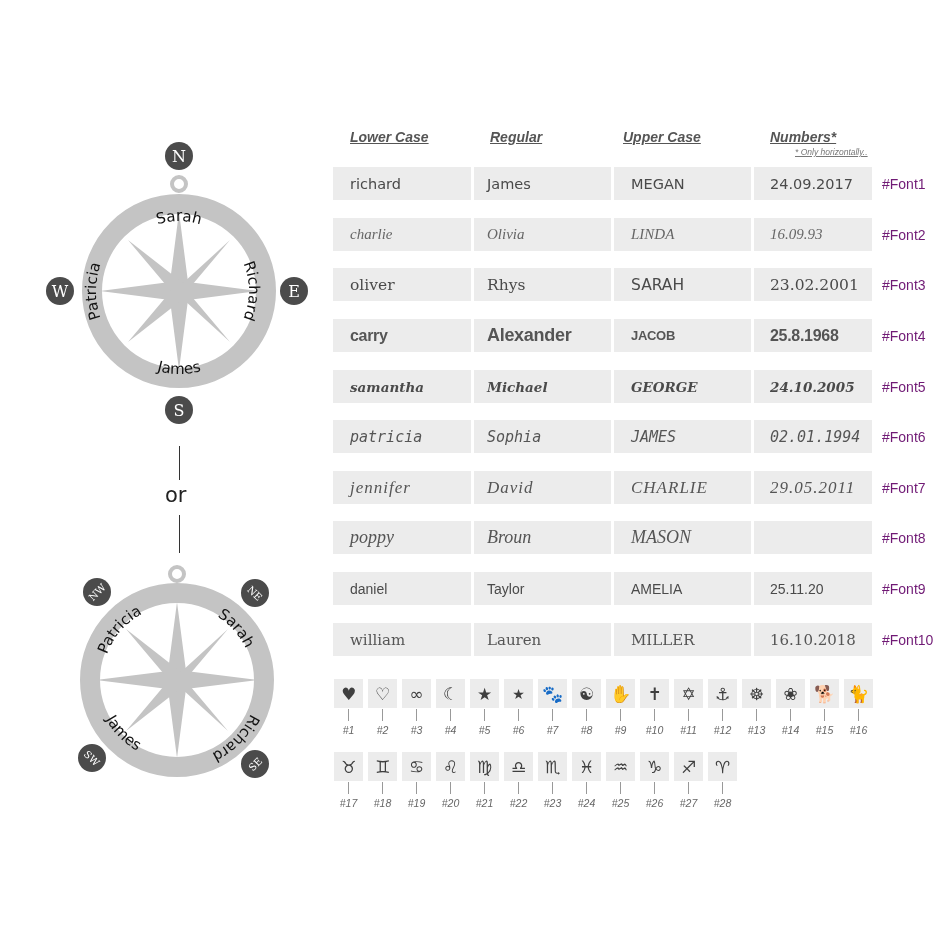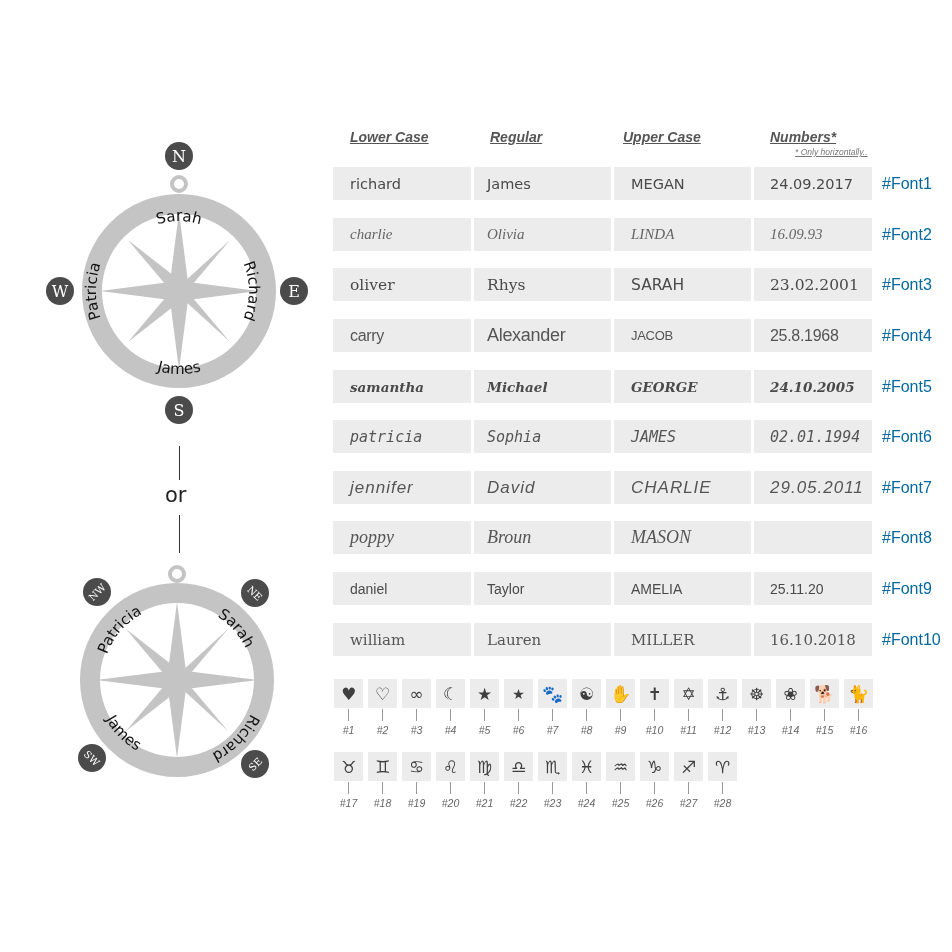--- a/index.html
+++ b/index.html
@@ -25,33 +25,33 @@
     position: absolute; top: 0; height: 33px; background: #ececec;
     display: flex; align-items: center; padding-left: 17px; box-sizing: border-box;
     color: #4a4a4a; font-size: 15px; white-space: nowrap; overflow: hidden;
   }
   .c1 { left: 0; width: 138px; }
   .c2 { left: 141px; width: 137px; padding-left: 13px; }
   .c3 { left: 281px; width: 137px; }
   .c4 { left: 421px; width: 118px; padding-left: 16px; }
   .fontlabel {
     position: absolute; left: 549px; top: 0; height: 33px; display: flex; align-items: center;
-    font-size: 16px; color: #0369a1; font-family: "Liberation Sans", sans-serif;
+    font-size: 14px; color: #701a75; font-family: "Liberation Sans", sans-serif;
   }
 
   .f1 .cell { font-family: "DejaVu Sans", sans-serif; font-size: 14.5px; }
   .f2 .cell { font-family: "Liberation Serif", serif; font-style: italic; font-size: 15px; color: #666; }
   .f3 .cell { font-family: "DejaVu Serif", serif; font-weight: normal; font-size: 15.5px; text-align: center; }
   .f3 .c3 { font-family: "DejaVu Sans", sans-serif; }
-  .f4 .cell { font-family: "Liberation Sans", sans-serif; font-size: 16px; font-weight: 400; color: #555; letter-spacing: -0.3px; }
+  .f4 .cell { font-family: "Liberation Sans", sans-serif; font-size: 16px; font-weight: 700; color: #555; letter-spacing: -0.3px; }
   .f4 .c2 { font-size: 18px; }
   .f4 .c3 { font-size: 13px; }
   .f5 .cell { font-family: "DejaVu Serif", serif; font-style: italic; font-weight: bold; font-size: 13.5px; }
   .f6 .cell { font-family: "DejaVu Sans Mono", monospace; font-style: italic; font-size: 15px; color: #555; }
-  .f7 .cell { font-family: Liberation Sans, sans-serif; font-style: italic; font-size: 17px; color: #555; letter-spacing: 1px; }
+  .f7 .cell { font-family: Liberation Serif, serif; font-style: italic; font-size: 17px; color: #555; letter-spacing: 1px; }
   .f8 .cell { font-family: "Liberation Serif", serif; font-style: italic; font-size: 18px; color: #555; }
   .f9 .cell { font-family: Liberation Sans, sans-serif; font-size: 14px; }
   .f10 .cell { font-family: "DejaVu Serif", serif; font-size: 15px; color: #555; }
 
   
   .sym { position: absolute; width: 34px; height: 70px; }
   .sym-box {
     position: absolute; left: 0; top: 0; width: 29px; height: 29px; background: #ececec;
     display: flex; align-items: center; justify-content: center; color: #3f3f3f; font-size: 17px;
     font-family: "DejaVu Sans", sans-serif;

